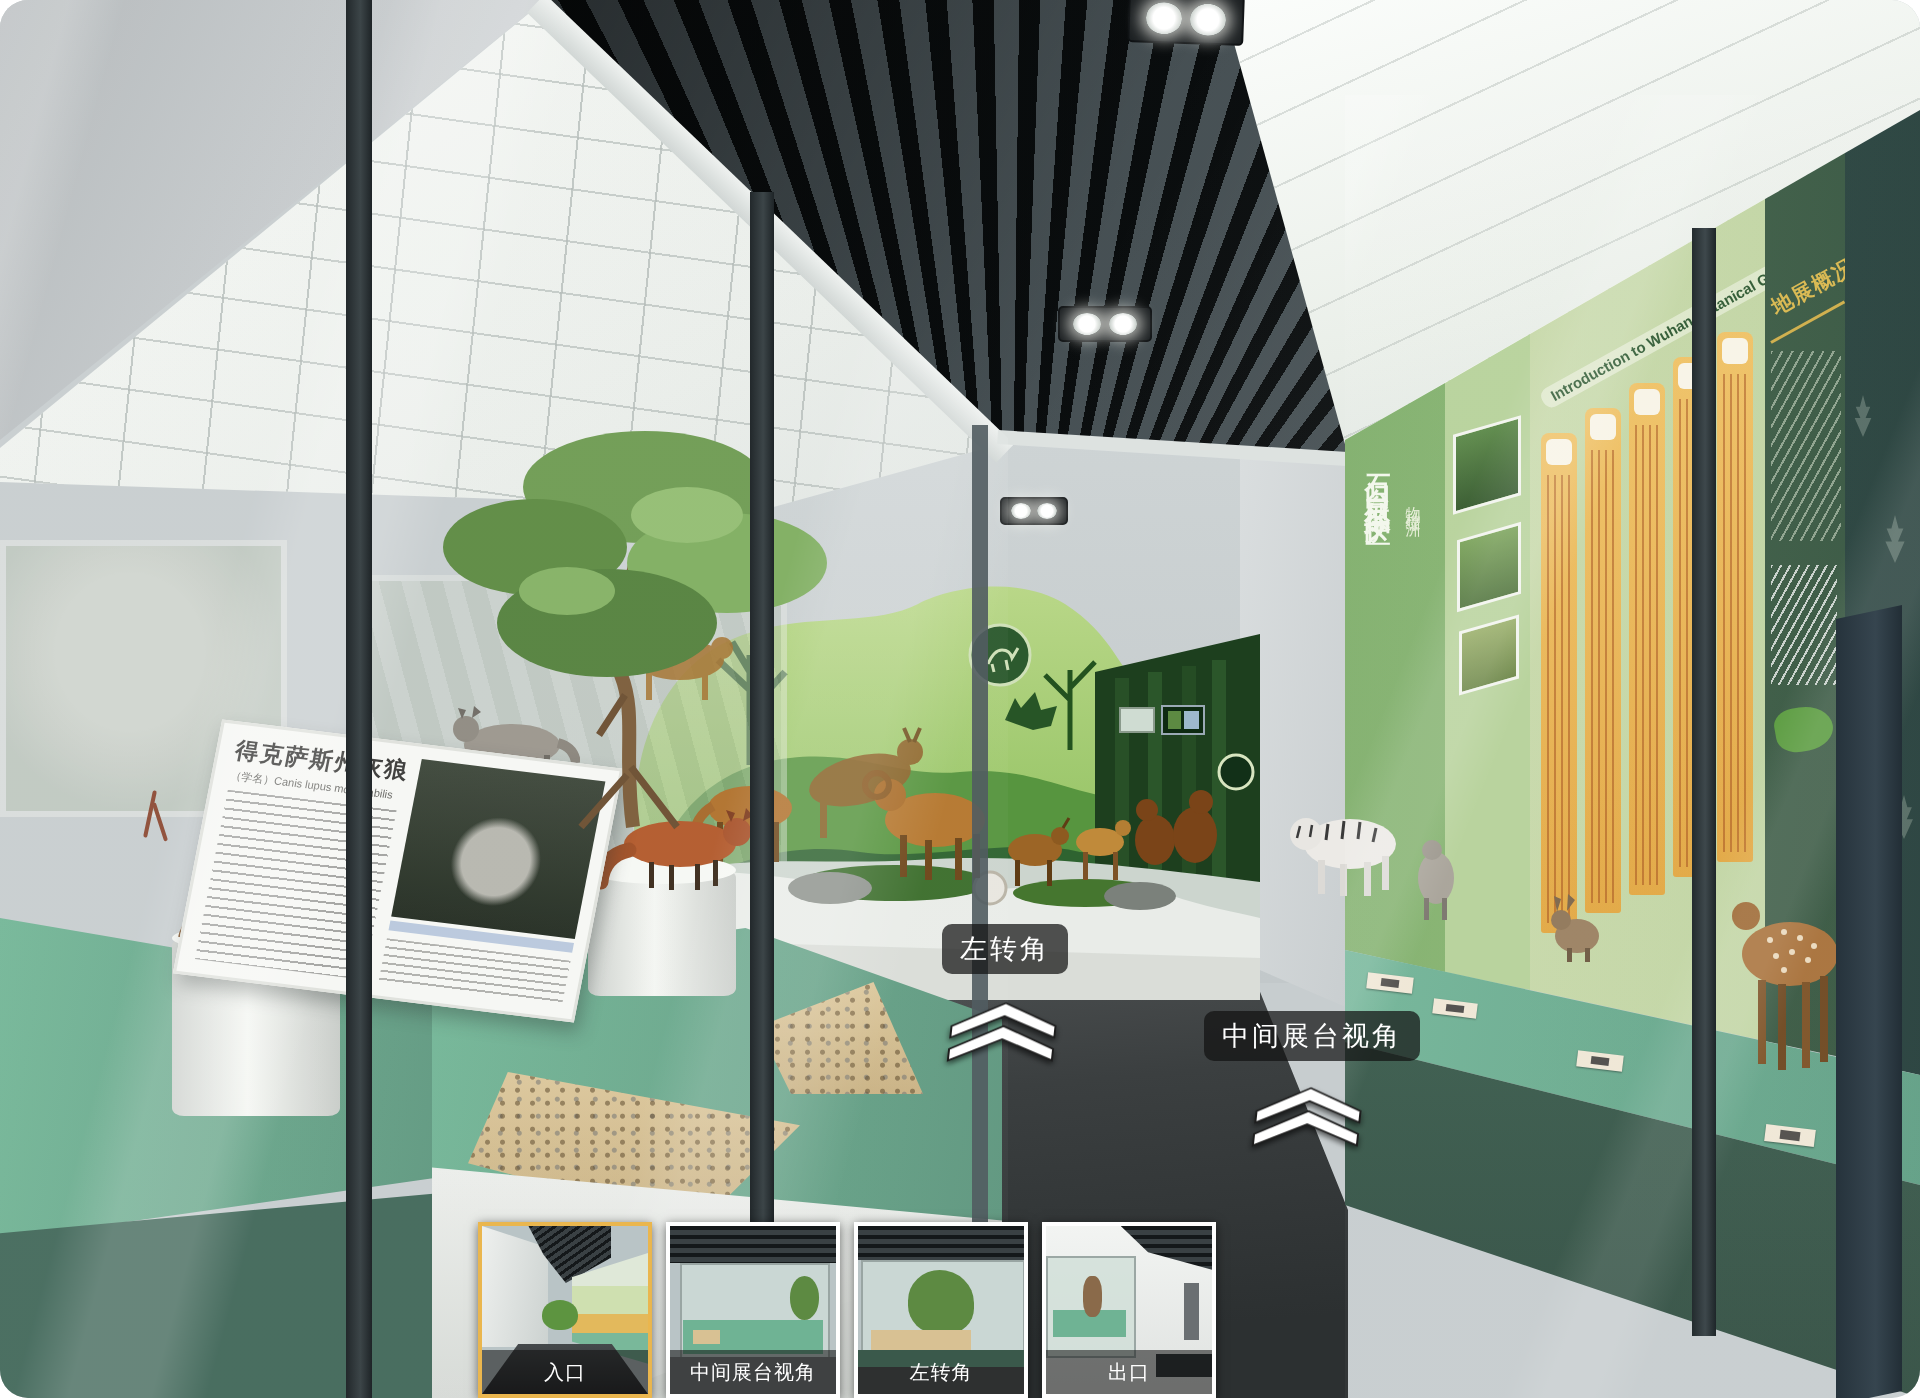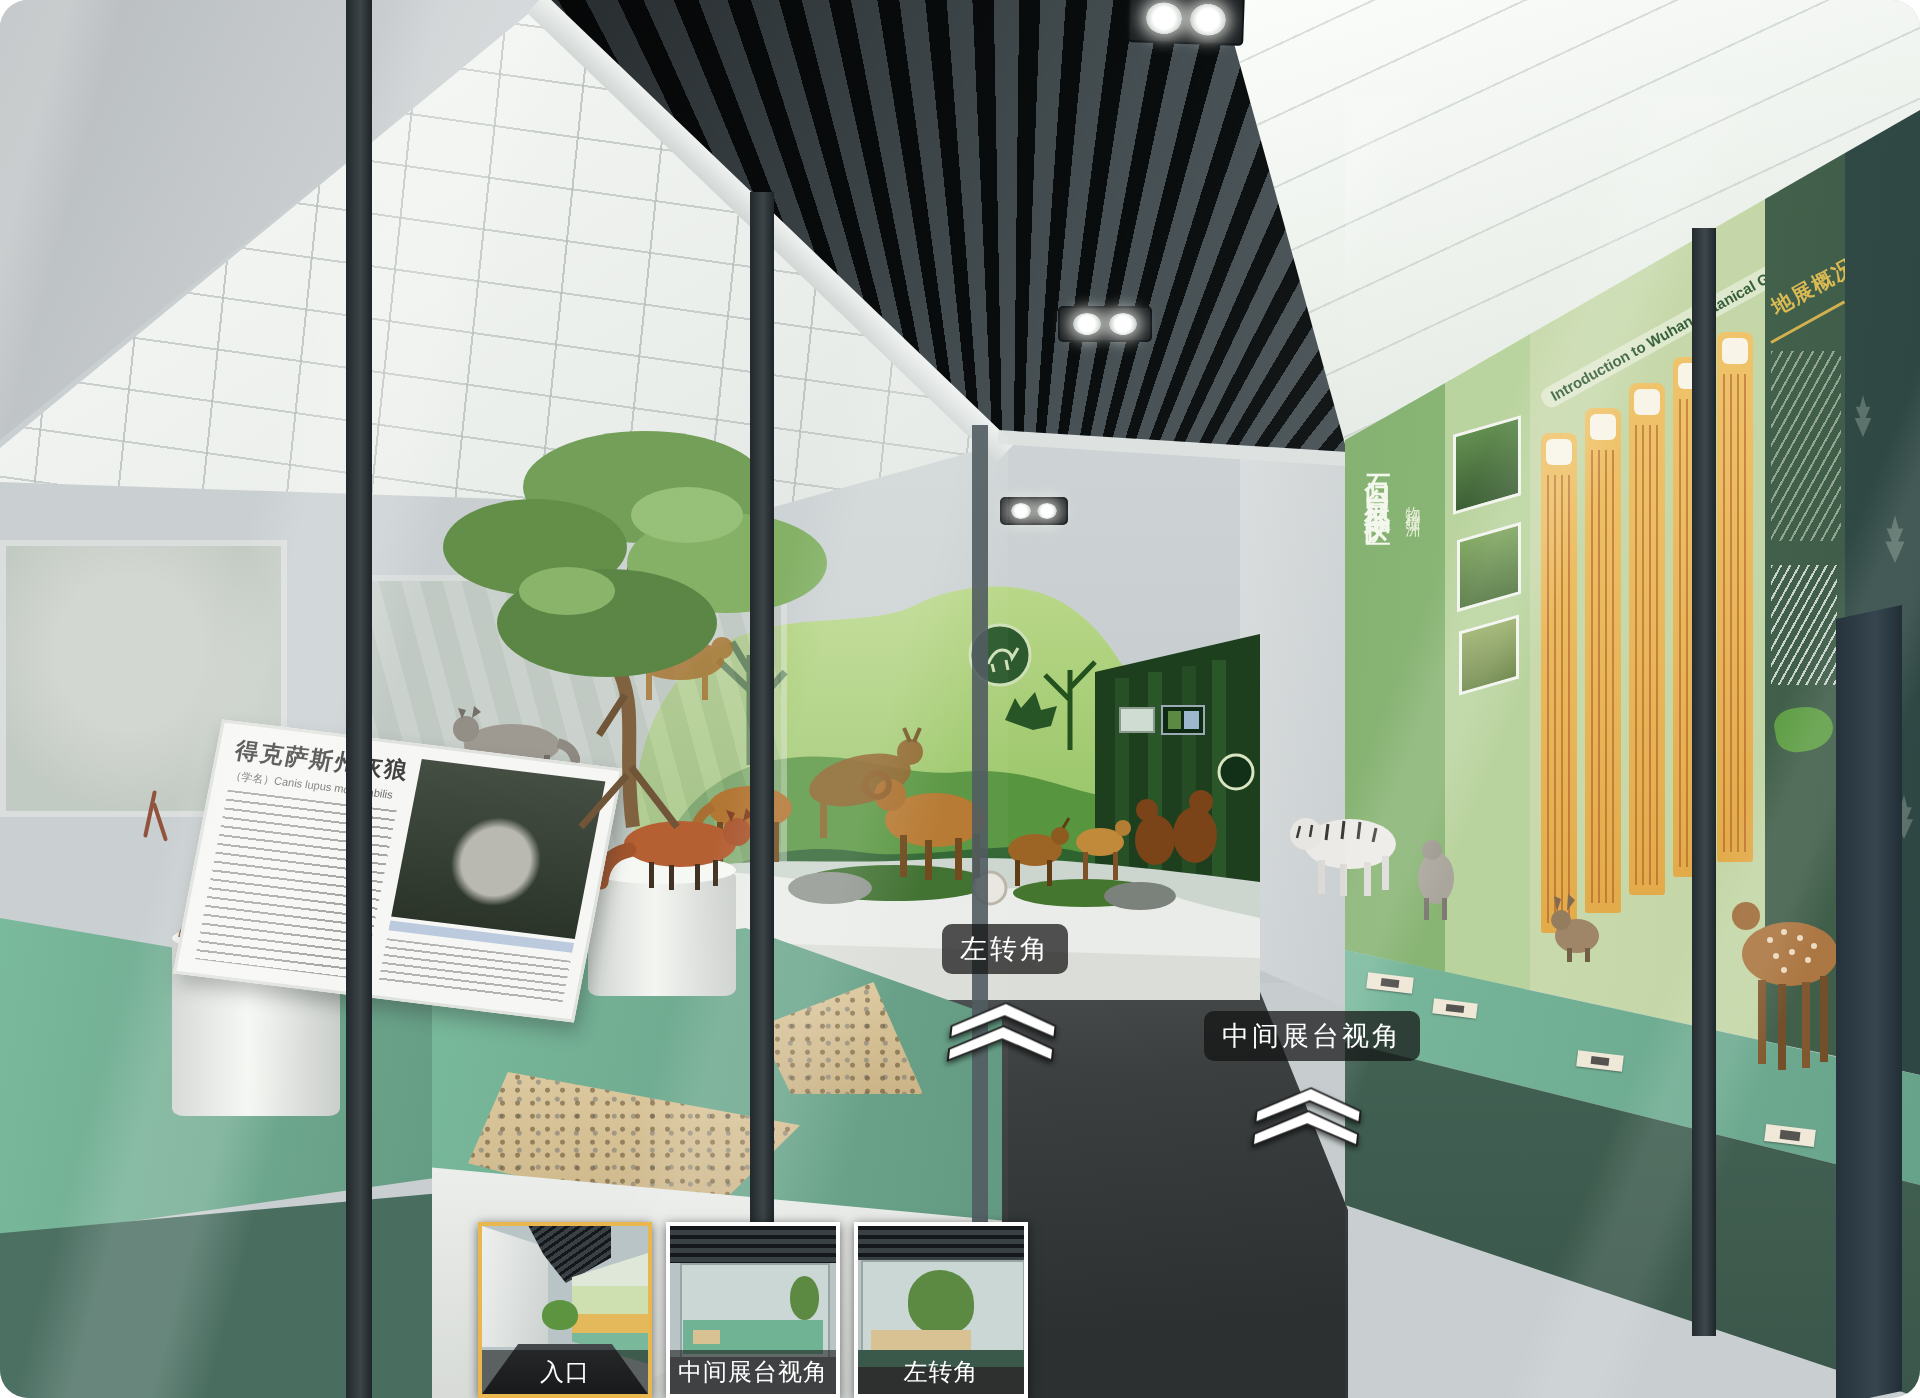--- a/index.html
+++ b/index.html
@@ -148,21 +148,21 @@
     font-size:27px;letter-spacing:3px;padding:7px 18px;border-radius:10px;white-space:nowrap;font-weight:500;}
   .hs-arrow{position:absolute;transform:translate(-50%,-50%) scaleY(.82) skewX(-5deg);cursor:pointer;
     filter:drop-shadow(0 4px 3px rgba(0,0,0,.55));}
 
   
   #thumbs{left:478px;top:1222px;display:flex;gap:14px;}
   .thumb{position:relative;width:166px;height:168px;border:4px solid #ffffff;background:#b9c4c6;overflow:hidden;
     box-shadow:0 2px 10px rgba(0,0,0,.55);cursor:pointer;}
   .thumb.active{border-color:#eab64e;}
   .tlabel{position:absolute;left:0;right:0;bottom:0;height:44px;background:rgba(15,15,15,.55);color:#fff;
-    font-size:24px;letter-spacing:1px;display:flex;align-items:center;justify-content:center;z-index:5;}
+    font-size:20px;letter-spacing:1px;display:flex;align-items:center;justify-content:center;z-index:5;}
   .thumb .ts{position:absolute;}
   .tslat{background:repeating-linear-gradient(180deg,#14181a 0 4px,#3a4144 4px 9px);}
   .tslatv{background:repeating-linear-gradient(-35deg,#14181a 0 3px,#3a4144 3px 7px);}
 </style>
 </head>
 <body>
 
 <div id="frame">
 
   <div class="abs" id="wall-center"></div>
@@ -479,15 +479,25 @@
       <div class="ts tslat" style="left:0;top:0;width:100%;height:20%;"></div>
       <div class="ts" style="left:2%;top:20%;width:96%;height:60%;background:rgba(214,228,221,.6);border:2px solid rgba(140,152,150,.8);"></div>
       <div class="ts" style="left:30%;top:26%;width:40%;height:38%;background:#5d8a42;border-radius:48% 52% 40% 45%;"></div>
       <div class="ts" style="left:8%;top:62%;width:60%;height:12%;background:#d8c193;"></div>
       <div class="ts" style="left:0;top:74%;width:100%;height:10%;background:#6fb394;"></div>
       <div class="ts" style="left:0;bottom:0;width:100%;height:16%;background:#55595a;"></div>
       <div class="tlabel">左转角</div>
     </div>
 
 
+    <div class="thumb">
+      <div class="ts" style="left:0;top:0;width:100%;height:100%;background:linear-gradient(#f2f4f2,#dfe2e0);"></div>
+      <div class="ts tslat" style="right:0;top:0;width:55%;height:26%;clip-path:polygon(0 0,100% 0,100% 100%,30% 60%);"></div>
+      <div class="ts" style="left:0;top:18%;width:52%;height:58%;background:rgba(205,222,214,.75);border:2px solid rgba(140,152,150,.8);"></div>
+      <div class="ts" style="left:4%;top:50%;width:44%;height:16%;background:#6fb394;"></div>
+      <div class="ts" style="left:22%;top:30%;width:12%;height:24%;background:#8a6a4a;border-radius:40%;"></div>
+      <div class="ts" style="right:8%;top:34%;width:9%;height:34%;background:#6a6f72;"></div>
+      <div class="ts" style="right:0;bottom:10%;width:34%;height:14%;background:#2e3336;"></div>
+      <div class="tlabel">出口</div>
+    </div>
 
   </div>
 </div>
 
 </body></html>

